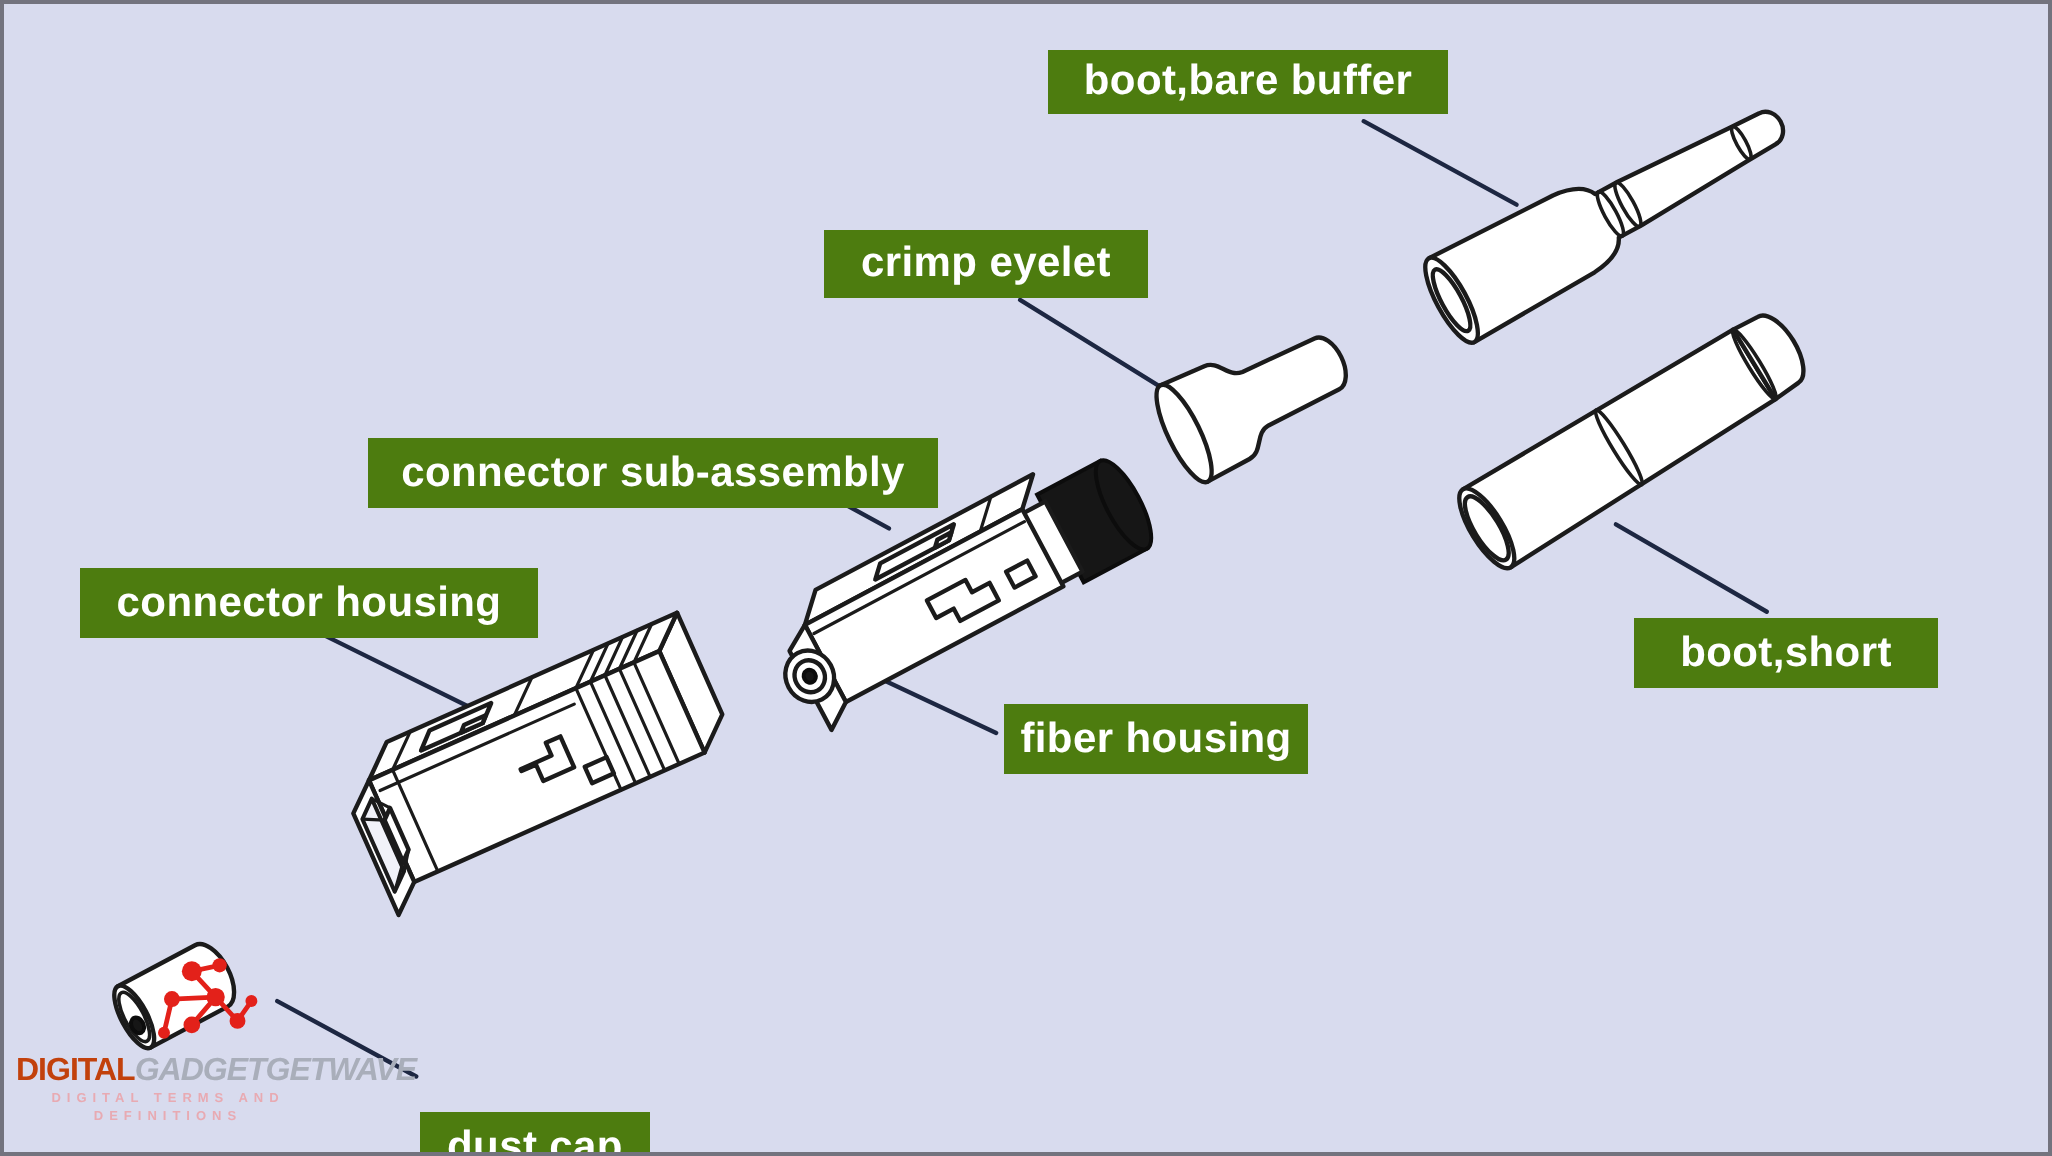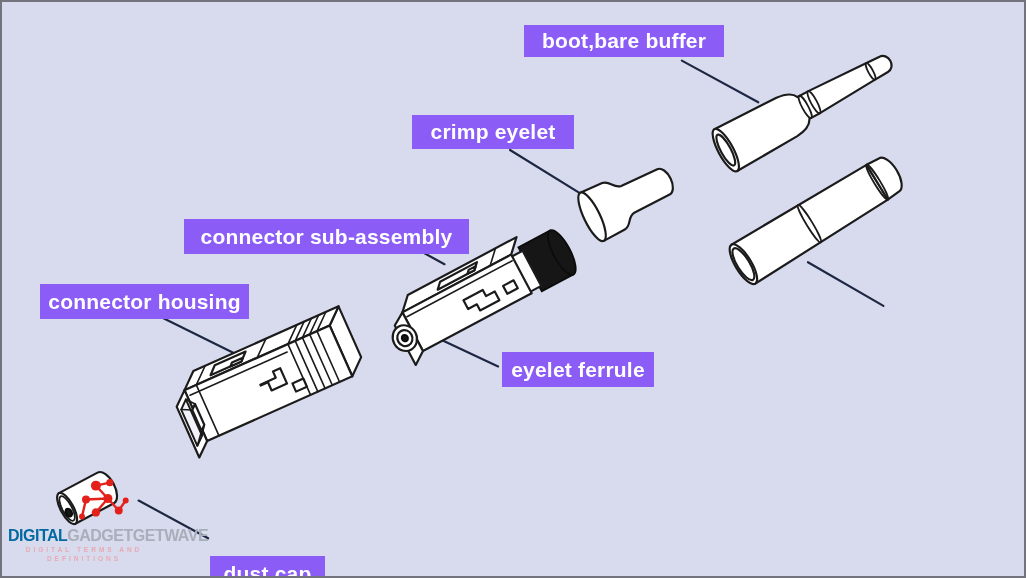--- a/index.html
+++ b/index.html
@@ -9,28 +9,28 @@
     box-sizing:border-box;
     background:#d8dbee;
     border:2px solid #73737e;
     overflow:hidden;
     font-family:"Liberation Sans", sans-serif;
   }
   .diagram-svg{position:absolute;left:0;top:0;width:100%;height:100%;}
   .part-label{
     position:absolute;
     display:flex;align-items:center;justify-content:center;
-    background:#8b5cf6;color:#ffffff;
+    background:#4d7c0f;color:#ffffff;
     font-weight:bold;font-size:21px;letter-spacing:0.2px;
     white-space:nowrap;
   }
   .watermark{position:absolute;left:6px;top:526px;width:190px;line-height:1;}
   .wm-line1{font-size:16px;font-weight:bold;letter-spacing:-0.5px;white-space:nowrap;}
-  .wm-bold{color:#0369a1;}
-  .wm-light{color:#a9aeba;}
+  .wm-bold{color:#c2410c;}
+  .wm-light{color:#a9aeba;font-style:italic;}
   .wm-tagline{width:152px;text-align:center;color:#e8aab2;font-weight:bold;
     font-size:6.5px;letter-spacing:3px;margin-top:3px;white-space:nowrap;}
   .wm-tagline2{margin-top:2px;}
   
   .part{fill:#ffffff;stroke:#1b1b1b;stroke-width:2.2;stroke-linejoin:round;stroke-linecap:round;}
   .part-thin{fill:none;stroke:#1b1b1b;stroke-width:1.6;stroke-linejoin:round;stroke-linecap:round;}
   .ring{fill:none;stroke:#1b1b1b;stroke-width:1.8;}
   .black-part{fill:#161616;stroke:#0c0c0c;stroke-width:2;}
   .leader{stroke:#1d2742;stroke-width:2.2;stroke-linecap:round;}
   .logo-dot{fill:#e3211a;}
@@ -157,24 +157,25 @@
       <circle class="logo-dot" cx="123" cy="502" r="3"></circle>
     </g>
   </svg>
 
   <div class="part-label" style="left:522px;top:23px;width:200px;height:32px;">boot,bare buffer</div>
 
   <div class="part-label" style="left:410px;top:113px;width:162px;height:34px;text-align:center;">crimp eyelet</div>
 
   <div class="part-label" style="left:182px;top:185px;width:285px;height:35px;margin-top:32px;">connector sub-assembly</div>
 
-  <div class="part-label" style="left:38px;top:282px;width:209px;height:35px;text-align:right;">connector housing</div>
+  <div class="part-label" style="left:38px;top:282px;width:229px;height:35px;text-align:right;">connector housing</div>
 
-  <div class="part-label" style="left:500px;top:350px;width:152px;height:35px;">eyelet ferrule</div>
+  <div class="part-label" style="left:500px;top:350px;width:152px;height:35px;">fiber housing</div>
 
+  <div class="part-label" style="left:815px;top:307px;width:152px;height:35px;">boot,short</div>
 
   <div class="part-label" style="left:208px;top:554px;width:115px;height:35px;">dust cap</div>
 
   <div class="watermark">
     <div class="wm-line1">
       <span class="wm-bold">DIGITAL</span><span class="wm-light">GADGETGETWAVE</span>
     </div>
     <div class="wm-tagline">DIGITAL TERMS AND</div>
     <div class="wm-tagline wm-tagline2">DEFINITIONS</div>
   </div>

